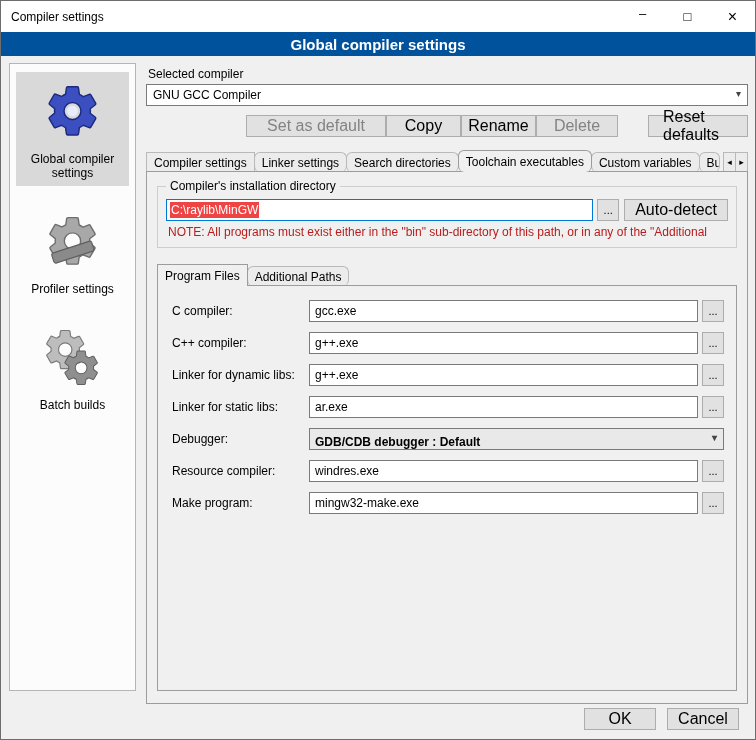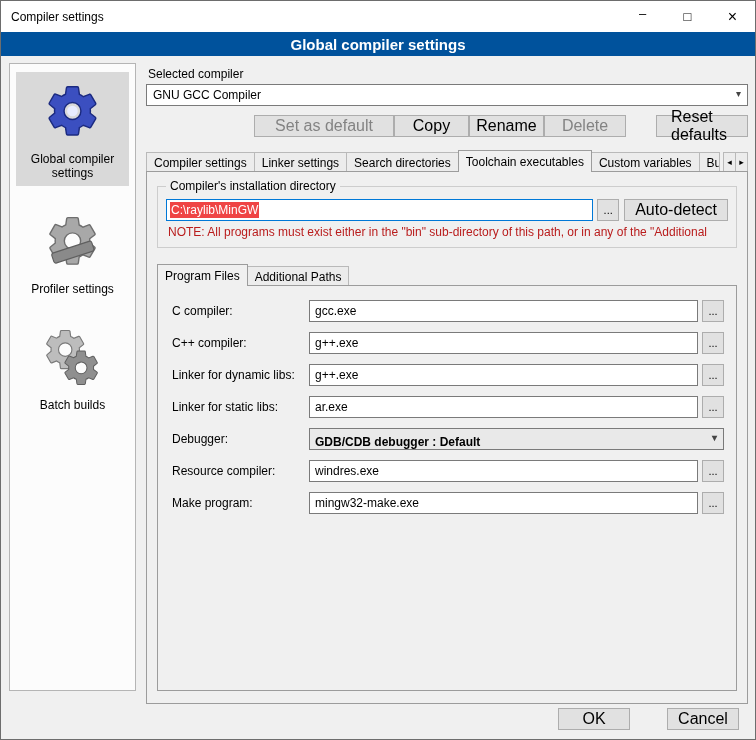--- a/index.html
+++ b/index.html
@@ -44,21 +44,21 @@
          font-size:16px; padding:0 14px; display:flex; align-items:center; justify-content:center; cursor:default; }
   .btn.disabled { color:#838383; }
   .btn + .btn { margin-left:0px; }
   .btn-gap { width:30px; }
 
   
   .tabstrip { position:relative; margin-top:13px; height:22px; padding-right:28px; overflow:hidden; }
   .tabs { display:flex; height:22px; align-items:flex-end; }
   .tab { height:20px; background:#ececec; border:1px solid #b9b9b9; border-bottom:none;
          padding:0 7px; display:flex; align-items:center; white-space:nowrap; cursor:default; }
-  .tab + .tab { margin-left:-1px; }
+  .tab + .tab { margin-left:-1px;border-radius:6px; }
   .tab.active { height:22px; background:#f0f0f0; position:relative; z-index:3; border-color:#9c9c9c; }
   .tab.clip { max-width:36px; overflow:hidden; }
   .tab-arrows { position:absolute; right:0; top:2px; display:flex; }
   .tab-arrow { width:13px; height:20px; border:1px solid #b9b9b9; background:#ececec; font-size:9px;
                display:flex; align-items:center; justify-content:center; cursor:default; }
   .tab-arrow + .tab-arrow { margin-left:-1px; }
 
   .panel { border:1px solid #9c9c9c; background:#f0f0f0; margin-top:-1px; height:533px;
            position:relative; z-index:2; display:flex; flex-direction:column; }
 
@@ -80,21 +80,21 @@
   .inner-panel { border:1px solid #9c9c9c; margin:-1px 10px 12px 10px; flex:1; padding:14px 12px 8px 14px; }
   .form-row { display:flex; align-items:center; margin-bottom:10px; }
   .form-row .flabel { width:137px; flex:none; }
   .form-row .textbox2 { flex:1; height:22px; background:#fff; border:1px solid #7a7a7a;
                         display:flex; align-items:center; padding:0 5px; overflow:hidden; }
   .form-row .combobox2 { flex:1; height:22px; background:#e9e9e9; border:1px solid #7a7a7a;
                          display:flex; align-items:flex-end; padding:0 5px; position:relative; cursor:default;font-weight:bold; }
   .form-row .combobox2 .arrow { position:absolute; right:6px; top:3px; font-size:10px; color:#444; }
 
   
-  .footer { position:absolute; right:16px; bottom:9px; display:flex;gap:26px; }
+  .footer { position:absolute; right:16px; bottom:9px; display:flex; }
   .footer .btn { width:72px; }
   .footer .btn + .btn { margin-left:11px; }
 </style>
 </head>
 <body>
 
 <div class="window">
 
   <div class="titlebar">
     <div class="title">Compiler settings</div>
@@ -156,21 +156,21 @@
       <span>GNU GCC Compiler</span>
       <span class="arrow">▾</span>
     </div>
 
     <div class="btn-row">
       <div class="btn disabled" style="width:140px;">Set as default</div>
       <div class="btn" style="width:75px;">Copy</div>
       <div class="btn" style="width:75px;">Rename</div>
       <div class="btn disabled" style="width:82px;">Delete</div>
       <div class="btn-gap"></div>
-      <div class="btn" style="width:92px;">Reset defaults</div>
+      <div class="btn" style="width:100px;">Reset defaults</div>
     </div>
 
     <div class="tabstrip">
       <div class="tabs">
         <div class="tab">Compiler settings</div>
         <div class="tab">Linker settings</div>
         <div class="tab">Search directories</div>
         <div class="tab active">Toolchain executables</div>
         <div class="tab">Custom variables</div>
         <div class="tab clip">Build</div>

